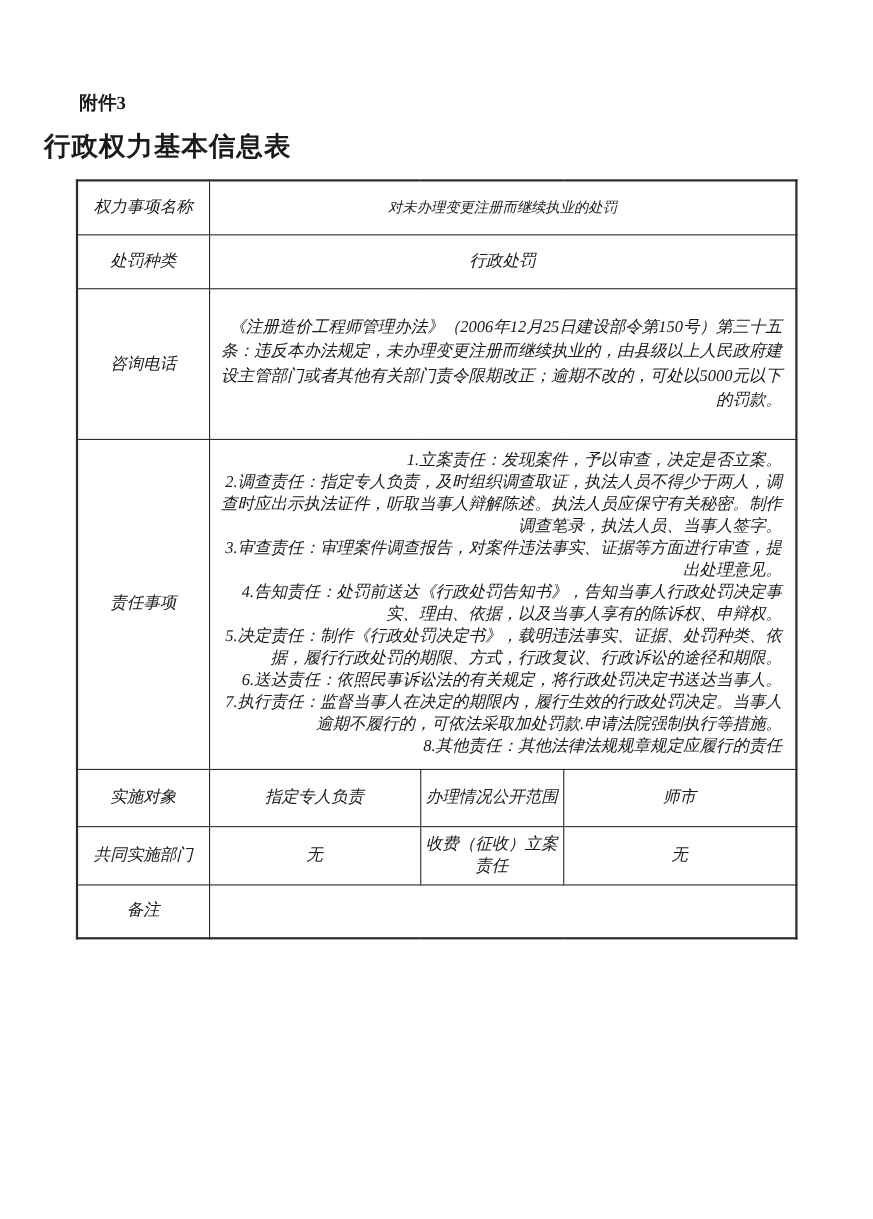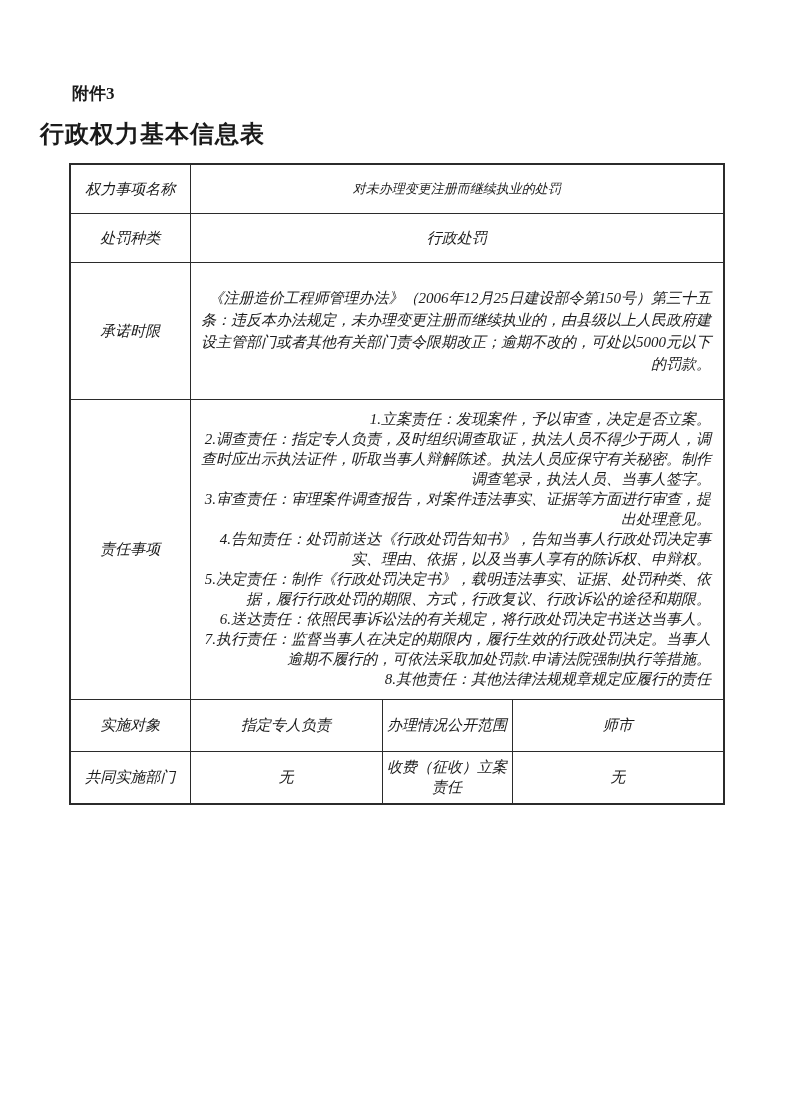--- a/index.html
+++ b/index.html
@@ -79,21 +79,21 @@
     <tbody>
       <tr style="height:49px">
         <td class="cell-label">权力事项名称</td>
         <td colspan="3" class="cell-smalltext">对未办理变更注册而继续执业的处罚</td>
       </tr>
       <tr style="height:49px">
         <td class="cell-label">处罚种类</td>
         <td colspan="3">行政处罚</td>
       </tr>
       <tr style="height:137px">
-        <td class="cell-label">承诺时限</td>
+        <td class="cell-label">咨询电话</td>
         <td colspan="3" class="cell-left cell-basis">《注册造价工程师管理办法》（2006年12月25日建设部令第150号）第三十五条：违反本办法规定，未办理变更注册而继续执业的，由县级以上人民政府建设主管部门或者其他有关部门责令限期改正；逾期不改的，可处以5000元以下的罚款。</td>
       </tr>
       <tr style="height:300px">
         <td class="cell-label">责任事项</td>
         <td colspan="3" class="cell-left cell-duties">1.立案责任：发现案件，予以审查，决定是否立案。
 2.调查责任：指定专人负责，及时组织调查取证，执法人员不得少于两人，调查时应出示执法证件，听取当事人辩解陈述。执法人员应保守有关秘密。制作调查笔录，执法人员、当事人签字。
 3.审查责任：审理案件调查报告，对案件违法事实、证据等方面进行审查，提出处理意见。
 4.告知责任：处罚前送达《行政处罚告知书》，告知当事人行政处罚决定事实、理由、依据，以及当事人享有的陈诉权、申辩权。
 5.决定责任：制作《行政处罚决定书》，载明违法事实、证据、处罚种类、依据，履行行政处罚的期限、方式，行政复议、行政诉讼的途径和期限。
 6.送达责任：依照民事诉讼法的有关规定，将行政处罚决定书送达当事人。
@@ -105,16 +105,20 @@
         <td>指定专人负责</td>
         <td class="cell-label">办理情况公开范围</td>
         <td>师市</td>
       </tr>
       <tr style="height:53px">
         <td class="cell-label">共同实施部门</td>
         <td>无</td>
         <td class="cell-label">收费（征收）立案责任</td>
         <td>无</td>
       </tr>
+      <tr style="height:49px">
+        <td class="cell-label">备注</td>
+        <td colspan="3"></td>
+      </tr>
     </tbody>
   </table>
 
 </div>
 
 </body></html>

